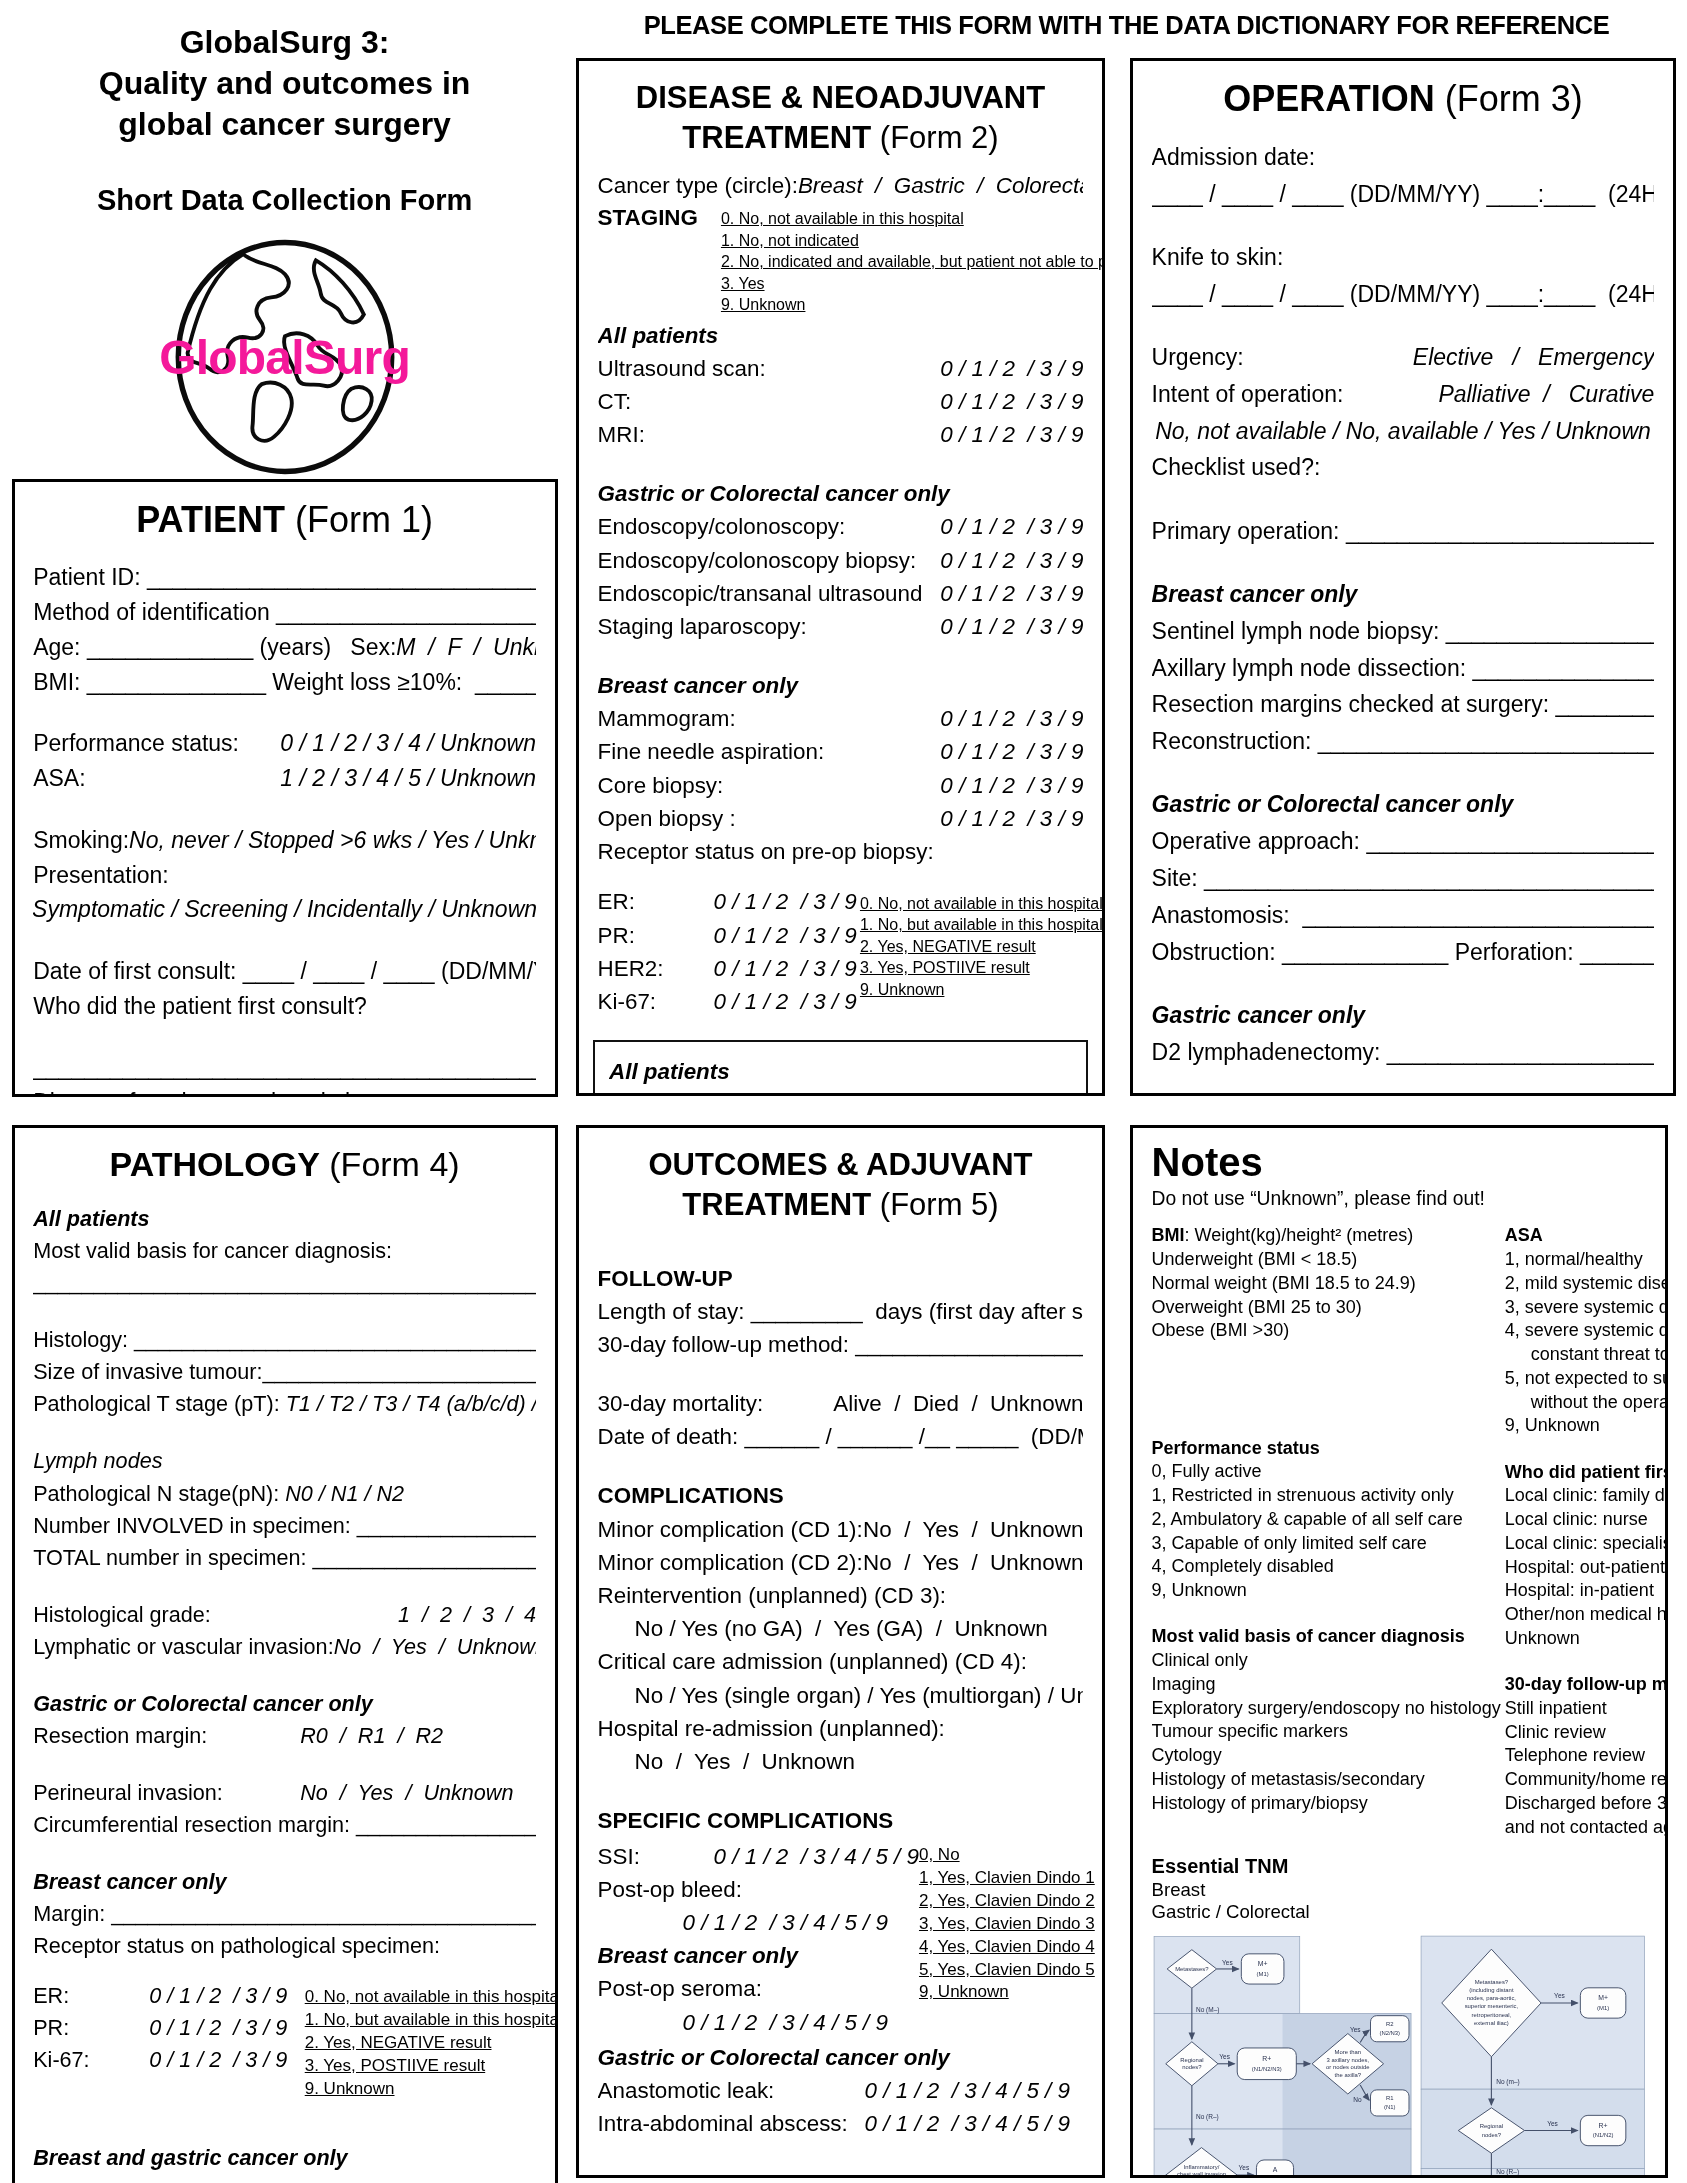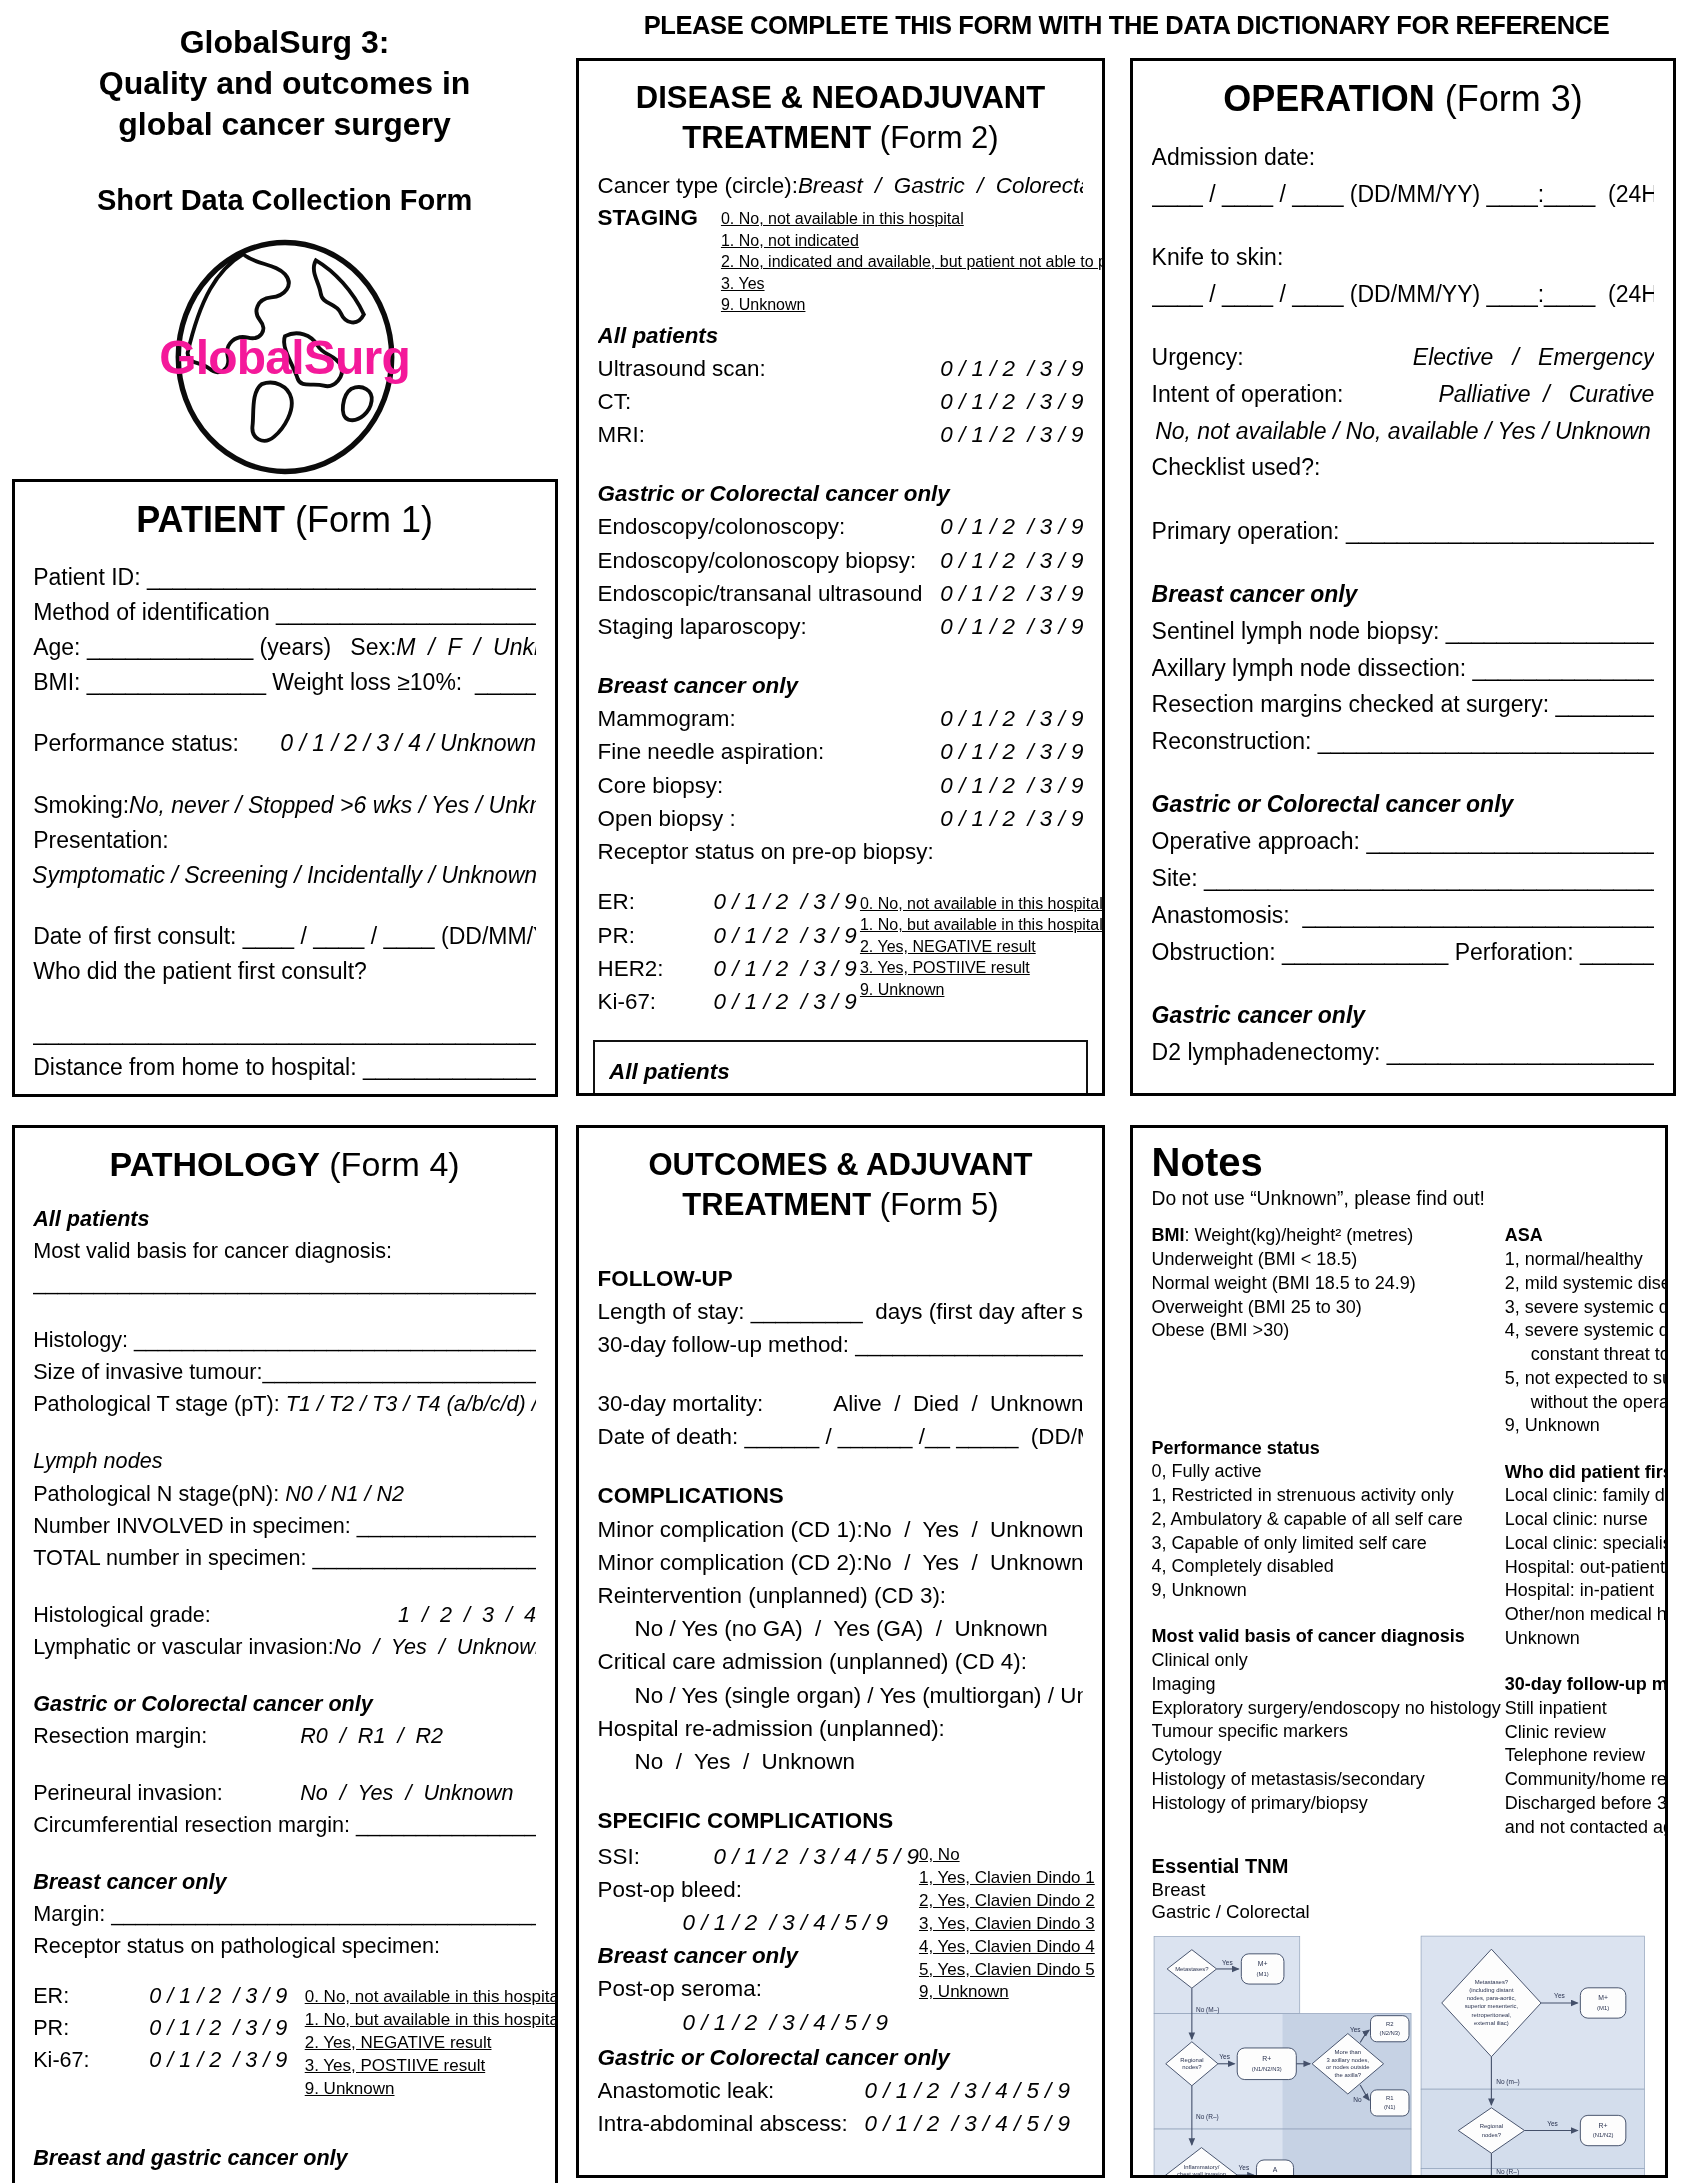--- a/index.html
+++ b/index.html
@@ -132,20 +132,21 @@
 
   <section class="panel p-patient">
     <h2 class="ptitle"><b>PATIENT</b> <span>(Form 1)</span></h2>
     <div>
         <div class="frow t-line"><span class="flwrap"><b class="flb"></b><span class="fl">Patient ID: _________________________________________</span><i class="fli"></i><span></span><span></span></span><span class="fv"></span></div>
         <div class="frow t-line"><span class="flwrap"><b class="flb"></b><span class="fl">Method of identification _____________________________</span><i class="fli"></i><span></span><span></span></span><span class="fv"></span></div>
         <div class="frow t-row"><span class="flwrap"><b class="flb"></b><span class="fl">Age: _____________ (years)   Sex:</span><i class="fli"></i><span></span><span></span></span><span class="fv">M  /  F  /  Unknown</span></div>
         <div class="frow t-line"><span class="flwrap"><b class="flb"></b><span class="fl">BMI: ______________ Weight loss ≥10%:  ______________</span><i class="fli"></i><span></span><span></span></span><span class="fv"></span></div>
         <div class="frow t-gap"><span class="flwrap"><b class="flb"></b><span class="fl"></span><i class="fli"></i><span></span><span></span></span><span class="fv"></span></div>
         <div class="frow t-row"><span class="flwrap"><b class="flb"></b><span class="fl">Performance status:</span><i class="fli"></i><span></span><span></span></span><span class="fv">0 / 1 / 2 / 3 / 4 / Unknown</span></div>
+        <div class="frow t-row"><span class="flwrap"><b class="flb"></b><span class="fl">ASA:</span><i class="fli"></i><span></span><span></span></span><span class="fv">1 / 2 / 3 / 4 / 5 / Unknown</span></div>
         <div class="frow t-gap"><span class="flwrap"><b class="flb"></b><span class="fl"></span><i class="fli"></i><span></span><span></span></span><span class="fv"></span></div>
         <div class="frow t-row"><span class="flwrap"><b class="flb"></b><span class="fl">Smoking:</span><i class="fli"></i><span></span><span></span></span><span class="fv">No, never / Stopped &gt;6 wks / Yes / Unknown</span></div>
         <div class="frow t-line"><span class="flwrap"><b class="flb"></b><span class="fl">Presentation:</span><i class="fli"></i><span></span><span></span></span><span class="fv"></span></div>
         <div class="frow t-center"><span class="flwrap"><b class="flb"></b><span class="fl">Symptomatic / Screening / Incidentally / Unknown</span><i class="fli"></i><span></span><span></span></span><span class="fv"></span></div>
         <div class="frow t-gap"><span class="flwrap"><b class="flb"></b><span class="fl"></span><i class="fli"></i><span></span><span></span></span><span class="fv"></span></div>
         <div class="frow t-line"><span class="flwrap"><b class="flb"></b><span class="fl">Date of first consult: ____ / ____ / ____ (DD/MM/YY)</span><i class="fli"></i><span></span><span></span></span><span class="fv"></span></div>
         <div class="frow t-line"><span class="flwrap"><b class="flb"></b><span class="fl">Who did the patient first consult?</span><i class="fli"></i><span></span><span></span></span><span class="fv"></span></div>
         <div class="frow t-gap"><span class="flwrap"><b class="flb"></b><span class="fl"></span><i class="fli"></i><span></span><span></span></span><span class="fv"></span></div>
         <div class="frow t-line"><span class="flwrap"><b class="flb"></b><span class="fl">___________________________________________________</span><i class="fli"></i><span></span><span></span></span><span class="fv"></span></div>
         <div class="frow t-line"><span class="flwrap"><b class="flb"></b><span class="fl">Distance from home to hospital: ________________  km</span><i class="fli"></i><span></span><span></span></span><span class="fv"></span></div>

